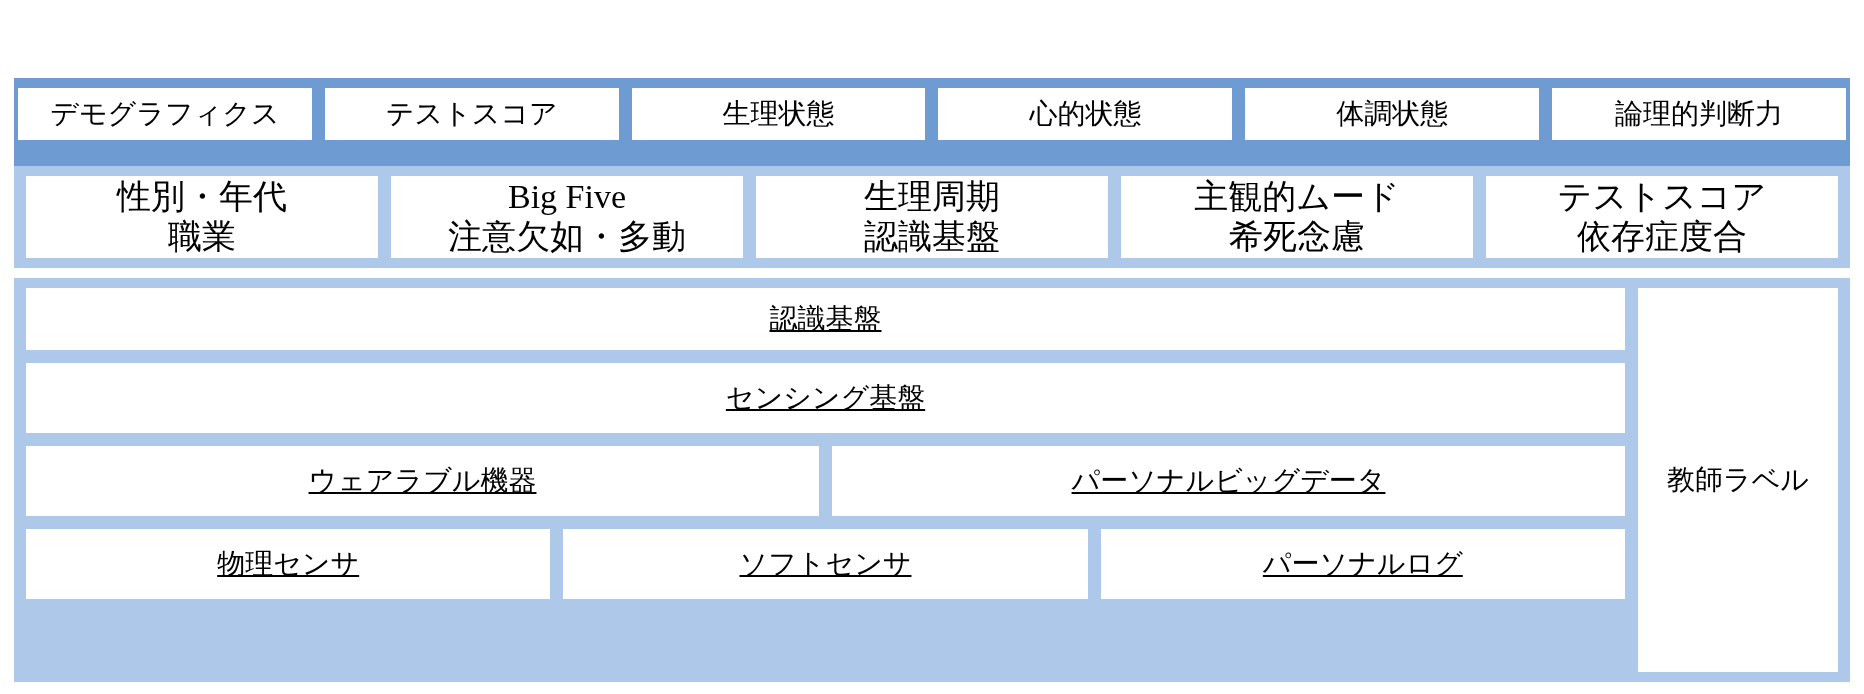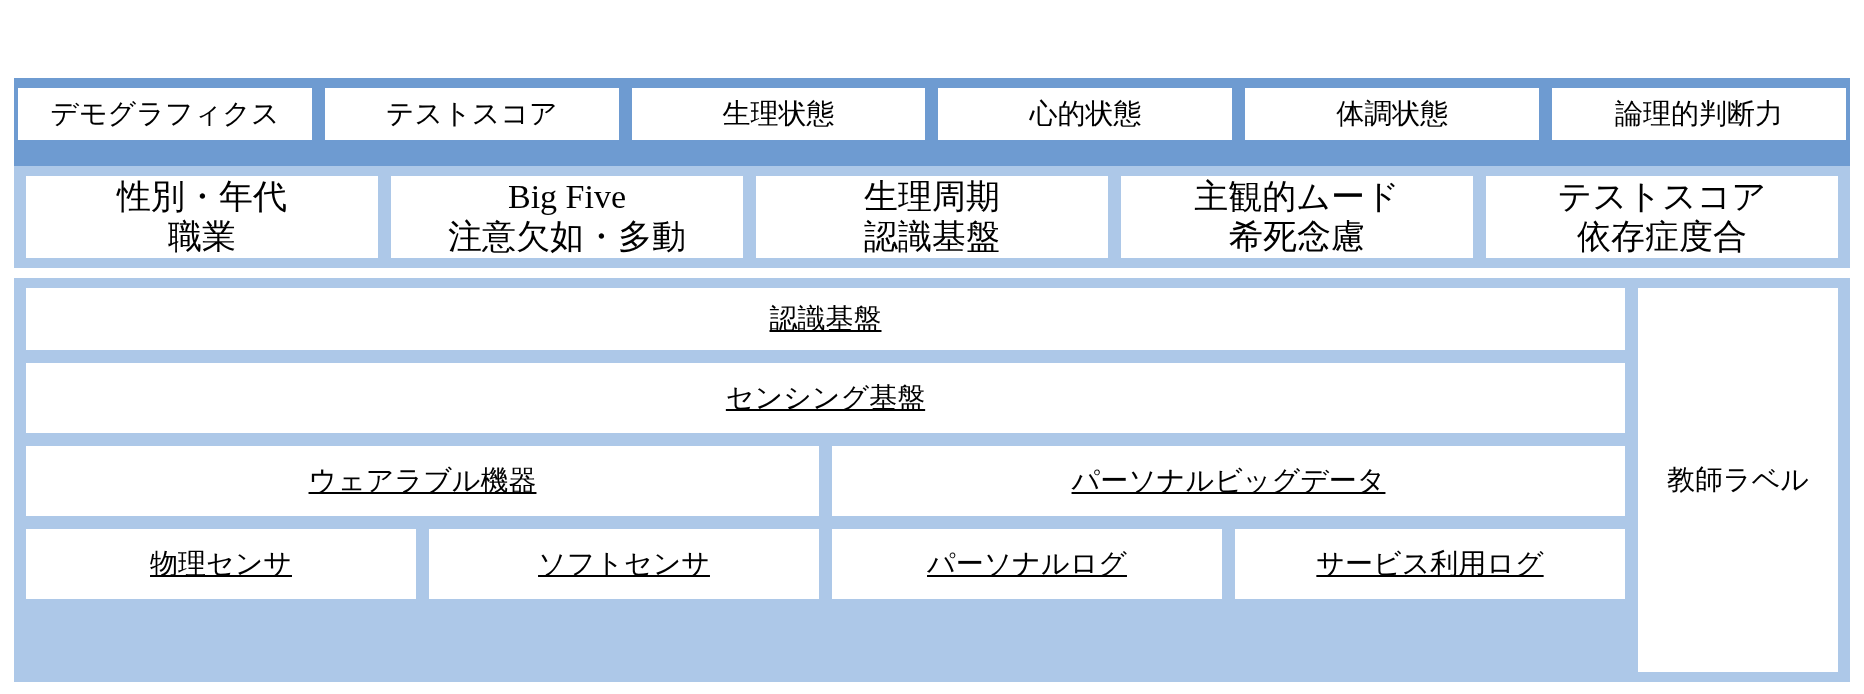--- a/index.html
+++ b/index.html
@@ -166,23 +166,20 @@
         <div class="p-row p-row-4">
           <div class="cell grow-2">
             <span>物理センサ</span>
           </div>
           <div class="cell grow-2">
             <span>ソフトセンサ</span>
           </div>
           <div class="cell grow-2">
             <span>パーソナルログ</span>
           </div>
-          <div class="cell grow-2">
-            <span>サービス利用ログ</span>
-          </div>
         </div>
 
       </div>
 
       <div class="platform-right">
         <div class="cell">
           <span>教師ラベル</span>
         </div>
       </div>
 

